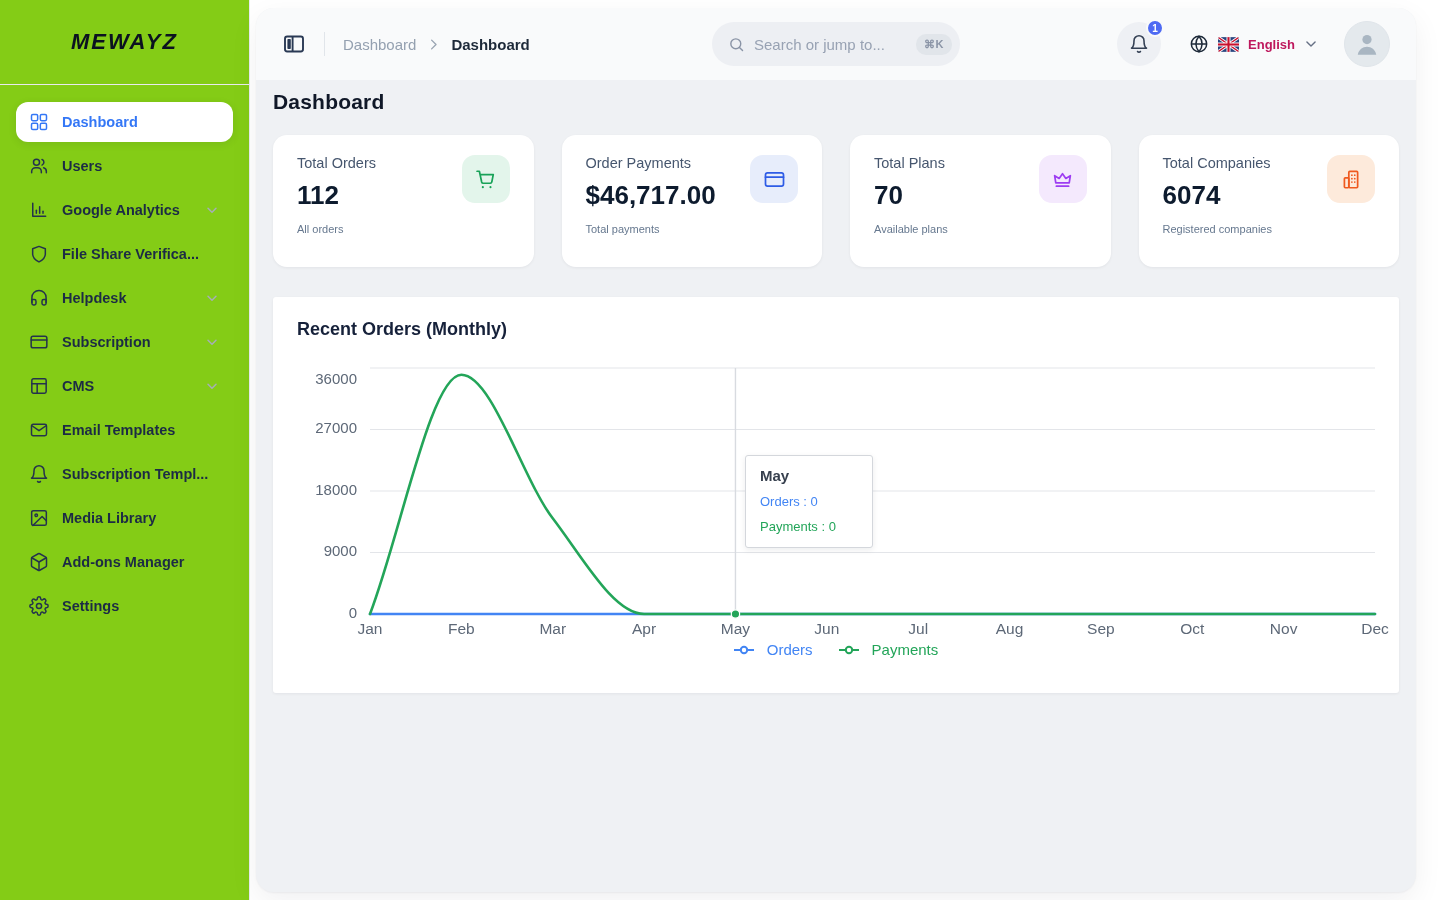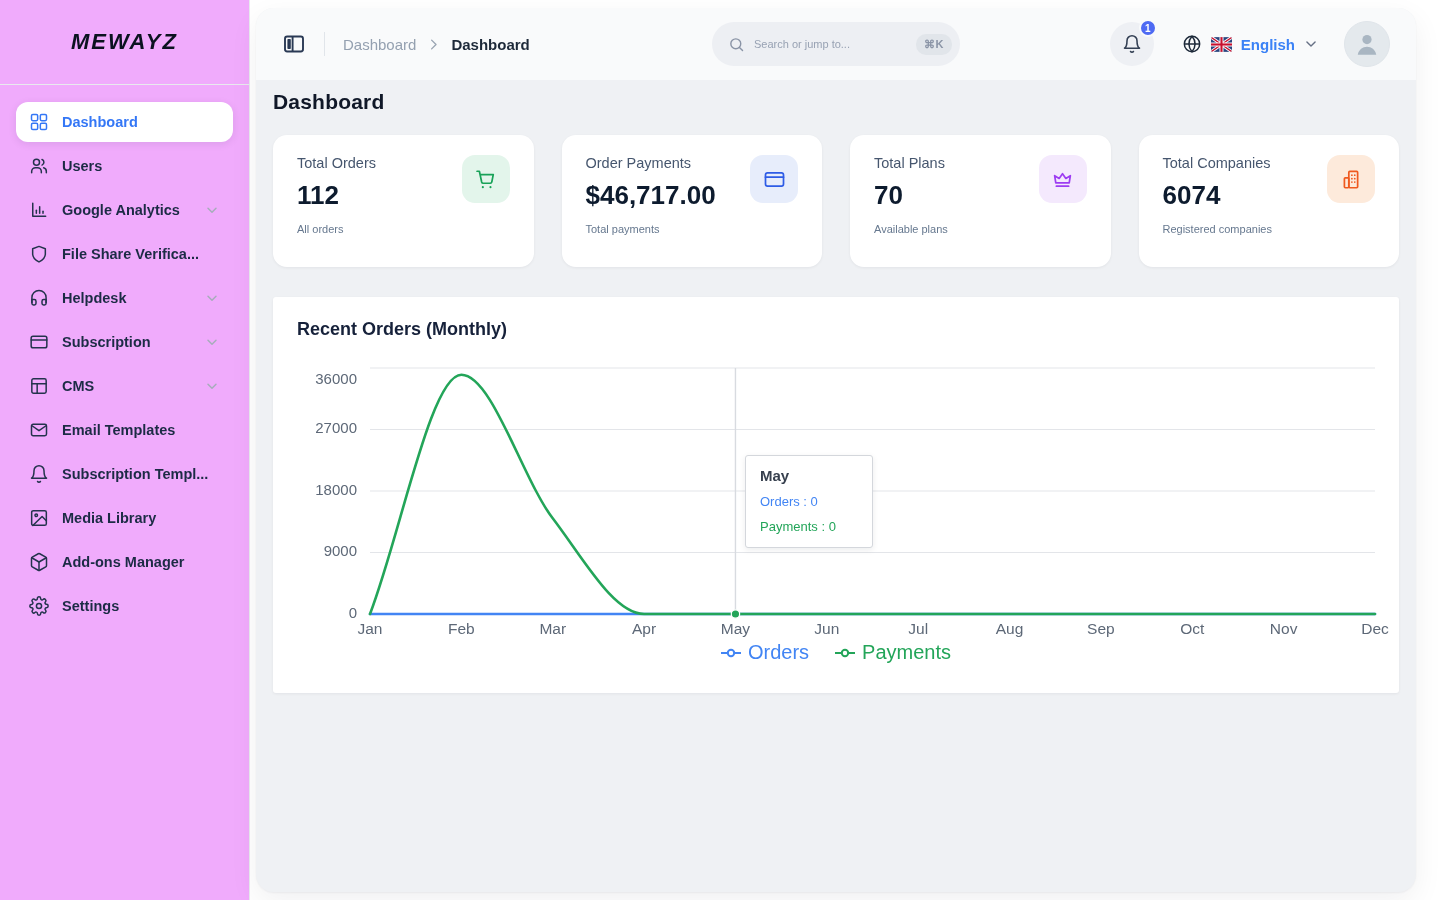--- a/index.html
+++ b/index.html
@@ -2,21 +2,21 @@
 <html><head>
 <meta charset="utf-8">
 <style>
   * { margin:0; padding:0; box-sizing:border-box; }
   html,body { width:1440px; height:900px; overflow:hidden; background:#ffffff;
     font-family:"Liberation Sans", sans-serif; color:#16233c; }
   svg { display:block; }
 
   
   .sidebar { position:absolute; left:0; top:0; width:250px; height:900px;
-    background:#f0abfc; border-right:1px solid #e8eaee; }
+    background:#84cc16; border-right:1px solid #e8eaee; }
   .logo-wrap { height:85px; display:flex; align-items:center; justify-content:center;
     border-bottom:1px solid #e8eaee; }
   .logo { font-size:22px; font-weight:900; font-style:italic; letter-spacing:2px; color:#0b1220; }
   .nav { padding:17px 16px; }
   .nav-item { display:flex; align-items:center; gap:13px; padding:10px 13px;
     border-radius:12px; margin-bottom:4px; cursor:pointer; color:#1c2b45; }
   .nav-item .ni-icon { width:20px; height:20px; flex:0 0 20px; color:#24334d; }
   .nav-item .ni-label { font-size:14.5px; font-weight:700; line-height:19px; flex:1; }
   .nav-item .ni-chev { width:16px; height:16px; color:#a6adba; flex:0 0 16px; }
   .nav-item.active { background:#ffffff; color:#3477f6;
@@ -36,37 +36,37 @@
   .crumb { display:flex; align-items:center; gap:10px; }
   .crumb-parent { font-size:15px; color:#94a0b0; cursor:pointer; }
   .crumb-sep { width:15px; height:15px; color:#9aa4b2; }
   .crumb-current { font-size:15px; font-weight:700; color:#1d2939; }
 
   .searchbar { position:absolute; left:50%; transform:translateX(-50%); top:14px;
     width:248px; height:44px; background:#edeff3; border-radius:22px;
     display:flex; align-items:center; padding:0 8px 0 16px; gap:9px; cursor:text; }
   .searchbar .s-icon { width:17px; height:17px; color:#8a94a6; flex:0 0 17px; }
   .searchbar input { border:0; outline:0; background:transparent; flex:1; min-width:0;
-    font-size:11px; color:#be185d; font-family:"Liberation Sans",sans-serif; }
+    font-size:15px; color:#be185d; font-family:"Liberation Sans",sans-serif; }
   .searchbar input::placeholder { color:#98a2b3; }
   .kbd { background:#e1e5ea; color:#8a94a6; font-size:11px; font-weight:600;
     border-radius:10px; padding:4px 8px; letter-spacing:.5px; }
 
   .tb-right { margin-left:auto; display:flex; align-items:center; }
   .bell-btn { width:44px; height:44px; border-radius:50%; background:#eef0f4;
     display:flex; align-items:center; justify-content:center; position:relative; cursor:pointer; }
   .bell-btn .b-icon { width:20px; height:20px; color:#344054; }
   .badge { position:absolute; top:-3px; right:-3px; min-width:18px; height:18px;
     background:#4e6af3; border:2px solid #f9fafb; border-radius:50%;
     color:#fff; font-size:10px; font-weight:700; display:flex; align-items:center;
     justify-content:center; }
   .lang { display:flex; align-items:center; gap:9px; margin-left:28px; cursor:pointer; }
   .globe { width:20px; height:20px; color:#1d2939; }
   .flag { width:21px; height:15px; border-radius:2px; overflow:hidden; }
-  .lang-label { font-size:15px; font-weight:600; color:#3b82f6; }
+  .lang-label { font-size:13px; font-weight:600; color:#be185d; }
   .lang-chev { width:14px; height:14px; color:#667085; }
   .avatar { width:46px; height:46px; border-radius:50%; background:#e4e9ed;
     border:1px solid #dfe4e9; margin-left:26px; display:flex; align-items:center;
     justify-content:center; overflow:hidden; cursor:pointer; }
   .avatar svg { width:30px; height:30px; color:#a9b6c2; }
 
   
   .content { padding:10px 17px 0; }
   .page-title { font-size:21px; font-weight:800; color:#101828; letter-spacing:.2px; }
 
@@ -79,21 +79,21 @@
   .tile { position:absolute; right:24px; top:20px; width:48px; height:48px;
     border-radius:13px; display:flex; align-items:center; justify-content:center; }
   .tile svg { width:23px; height:23px; }
 
   .chart-card { margin-top:30px; background:#fff; border-radius:3px;
     padding:22px 24px 12px; height:396px; box-shadow:0 1px 3px rgba(16,24,40,.06); }
   .chart-title { font-size:18px; font-weight:800; color:#16213a; }
   .chart-wrap { position:relative; margin-top:16px; }
   .chart-wrap svg.chart { overflow:visible; }
   .legend { display:flex; justify-content:center; gap:26px; margin-top:3px; }
-  .legend-item { display:flex; align-items:center; gap:7px; font-size:20px; cursor:pointer; }
+  .legend-item { display:flex; align-items:center; gap:13px; font-size:15px; cursor:pointer; }
   .tooltip { position:absolute; left:448px; top:99px; width:128px; background:#fff;
     border:1px solid #d4d7dc; border-radius:3px; padding:11px 14px 13px;
     box-shadow:0 2px 6px rgba(16,24,40,.08); }
   .tt-title { font-size:15px; font-weight:600; color:#37404e; }
   .tt-line { font-size:13px; margin-top:10px; }
 </style>
 </head>
 <body>
 
 <aside class="sidebar">

